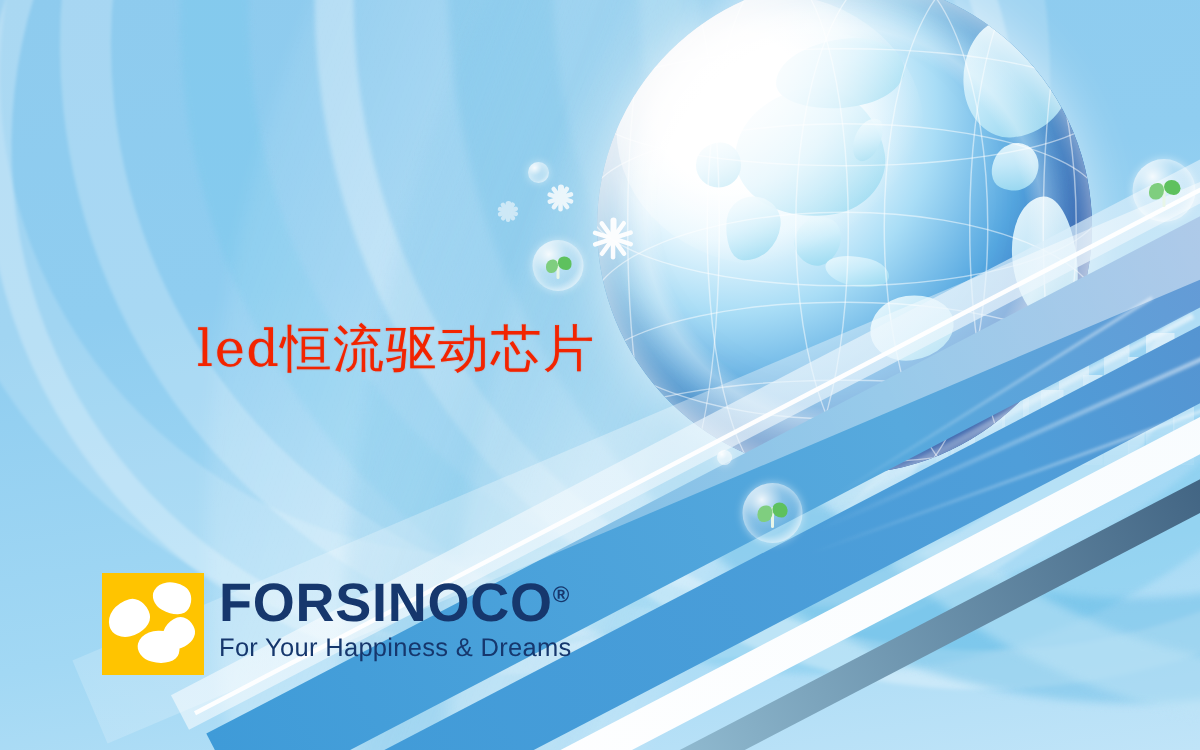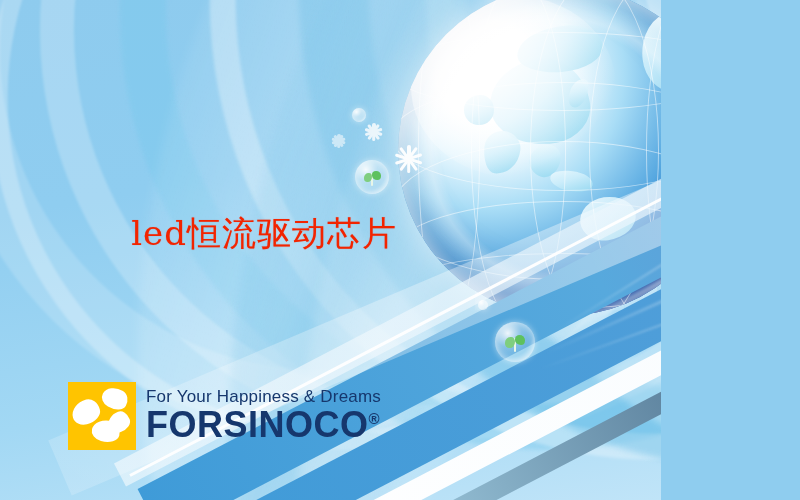--- a/index.html
+++ b/index.html
@@ -6,21 +6,21 @@
   * { margin:0; padding:0; box-sizing:border-box; }
   html, body {
     width:800px; height:500px;
     overflow:hidden;
     background:#8fcdef;
     font-family:"Liberation Sans", sans-serif;
   }
 
   #banner {
     position:relative;
-    width:661px; height:500px;
+    width:800px; height:500px;
     overflow:hidden;
     background:linear-gradient(170deg,#8ecbee 0%,#8fcdf0 35%,#a2d8f4 70%,#c0e4f8 100%);
   }
 
   
   .swirl {
     position:absolute;
     border-radius:50%;
     pointer-events:none;
   }
@@ -365,24 +365,24 @@
   </div>
 
   <div id="logo">
     <div id="logo-mark">
         <div class="petal" style="left: 34px; top: 6px; width: 26px; height: 21px; transform: rotate(30deg);"></div>
         <div class="petal" style="left: 40px; top: 30px; width: 22px; height: 20px; transform: rotate(-20deg);"></div>
         <div class="petal" style="left: 24px; top: 38px; width: 28px; height: 22px; transform: rotate(15deg);"></div>
         <div class="petal" style="left: 4px; top: 18px; width: 28px; height: 24px; transform: rotate(-15deg);"></div>
       </div>
     <div id="logo-text">
-      <div id="logo-tagline">For Your Happiness &amp; Dreams</div>
       <div id="logo-name">
         <span>FORSINOCO</span><span id="logo-reg">®</span>
       </div>
+      <div id="logo-tagline">For Your Happiness &amp; Dreams</div>
     </div>
   </div>
 
 <div class="beam" style="left: 545px; top: 352px; width: 300px; height: 3px; transform: rotate(-24deg);"></div>
     <div class="beam" style="left: 540px; top: 368px; width: 290px; height: 2px; transform: rotate(-20deg);"></div>
     <div class="beam" style="left: 548px; top: 340px; width: 280px; height: 4px; transform: rotate(-28deg);"></div>
     <div class="beam" style="left: 556px; top: 330px; width: 250px; height: 2px; transform: rotate(-32deg);"></div>
   </div>
 
 </body></html>

